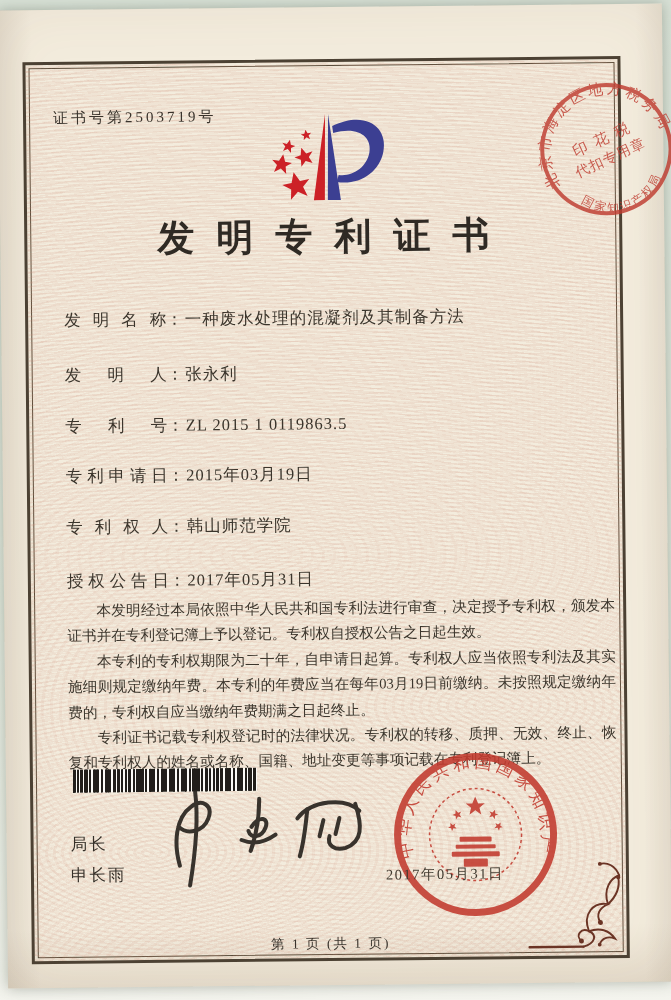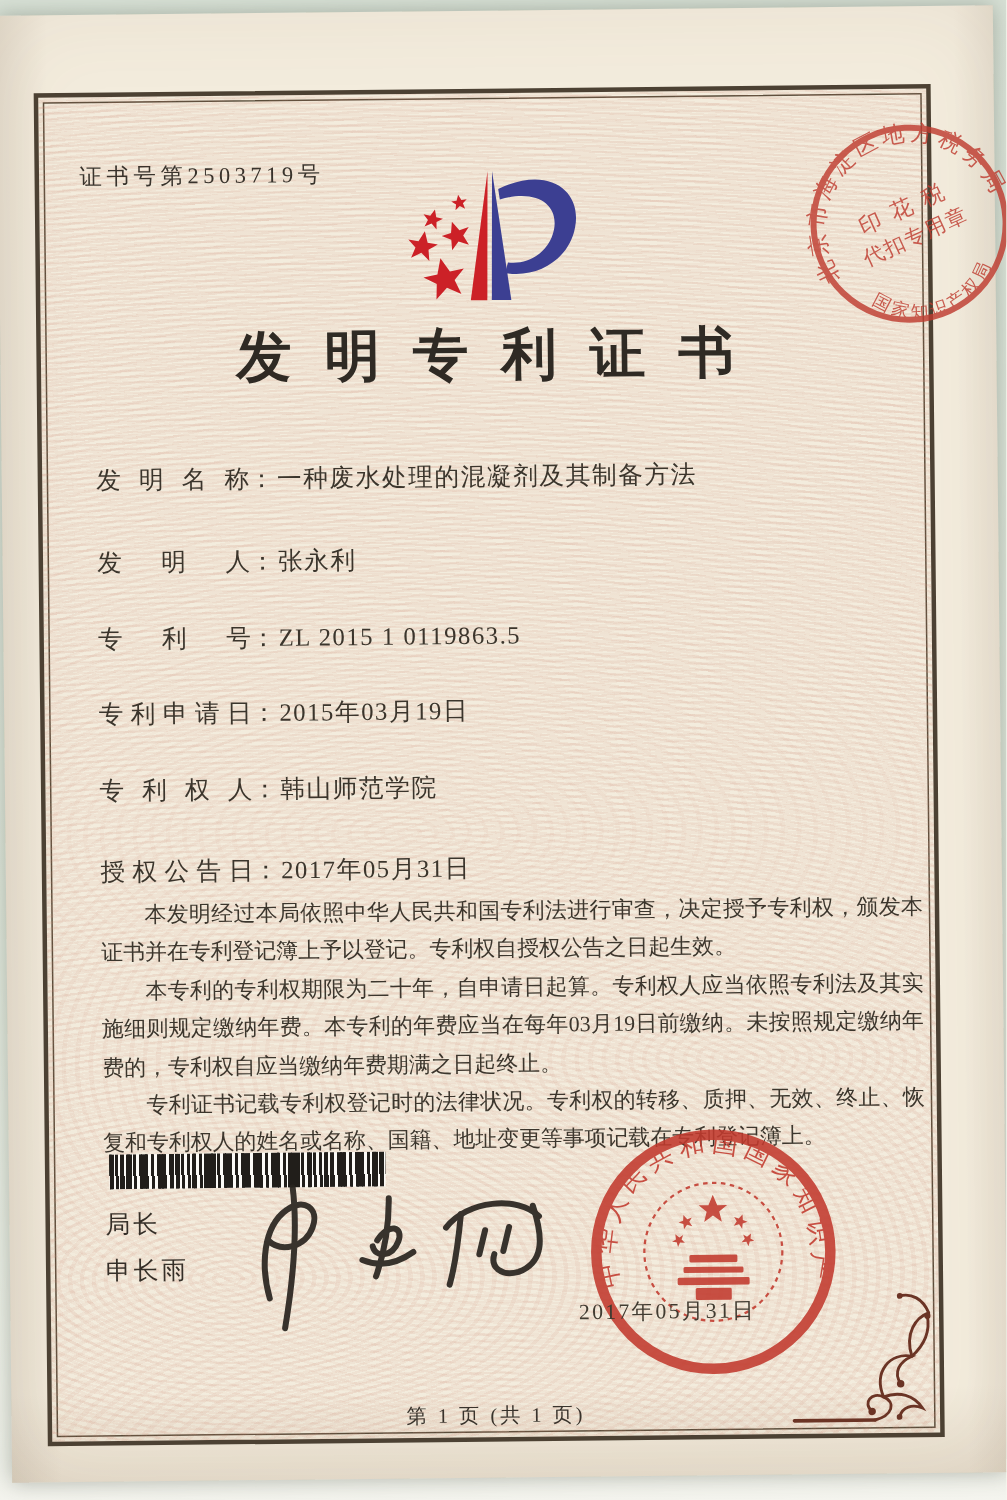--- a/index.html
+++ b/index.html
@@ -41,21 +41,21 @@
   .f-colon{display:inline-block;margin:0 2px 0 0;}
   .f-value{letter-spacing:1px;}
   .bodytext{position:absolute;left:36px;top:534px;width:548px;font-size:14.6px;
     line-height:25.4px;color:#3c362d;text-align:justify;}
   .bodytext p{margin:0;text-indent:2em;}
   .barcode{position:absolute;left:40px;top:705px;width:184px;height:23px;background:#fcfbf7;
     background-image:
       repeating-linear-gradient(90deg,#211e1a 0 2px,rgba(0,0,0,0) 2px 4px),
       repeating-linear-gradient(90deg,#211e1a 0 1px,rgba(0,0,0,0) 1px 7px),
       repeating-linear-gradient(90deg,#211e1a 0 3px,rgba(0,0,0,0) 3px 11px);}
-  .director{position:absolute;left:37px;top:736px;font-size:16.5px;color:#352f28;line-height:31px;letter-spacing:2px;}
+  .director{position:absolute;left:37px;top:764px;font-size:16.5px;color:#352f28;line-height:31px;letter-spacing:2px;}
   .signature{position:absolute;left:112px;top:722px;width:240px;height:110px;}
   .seal{position:absolute;left:358px;top:690px;width:168px;height:168px;opacity:.88;}
   .seal-date{position:absolute;left:352px;top:804px;width:190px;font-size:14.5px;color:#413b31;letter-spacing:1.5px;}
   .flourish{position:absolute;right:3px;bottom:3px;width:96px;height:96px;}
   .tax-stamp{position:absolute;left:494px;top:4px;width:172px;height:172px;opacity:.82;transform:rotate(-24deg);}
   .footer{position:absolute;left:0;bottom:5px;width:100%;text-align:center;font-size:13.5px;color:#39332c;letter-spacing:2px;}
 </style>
 </head>
 <body>
 

